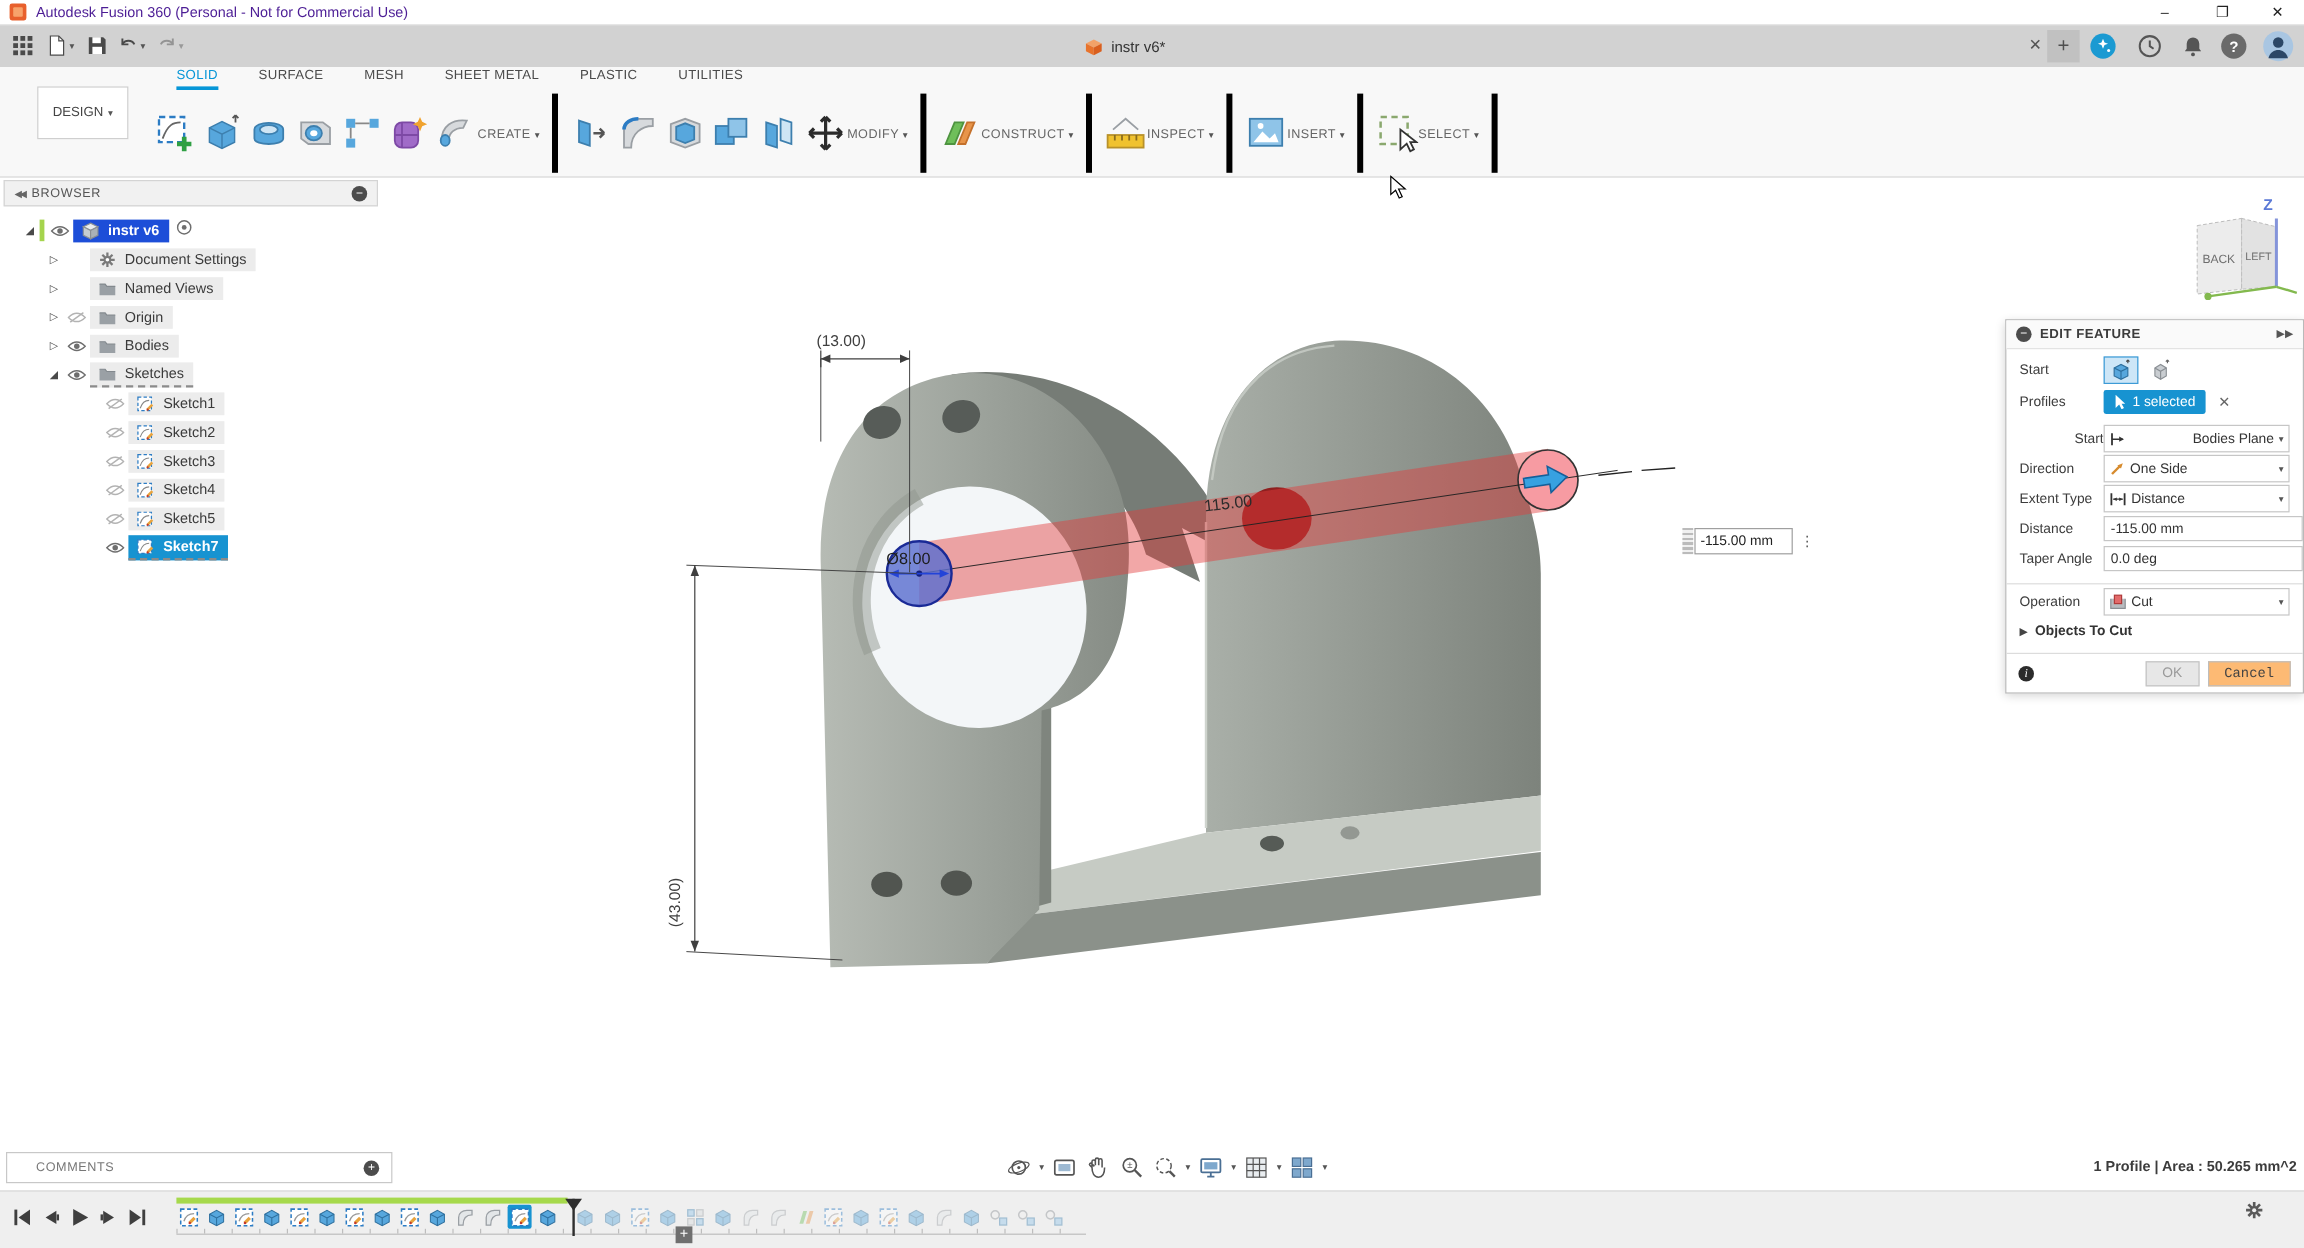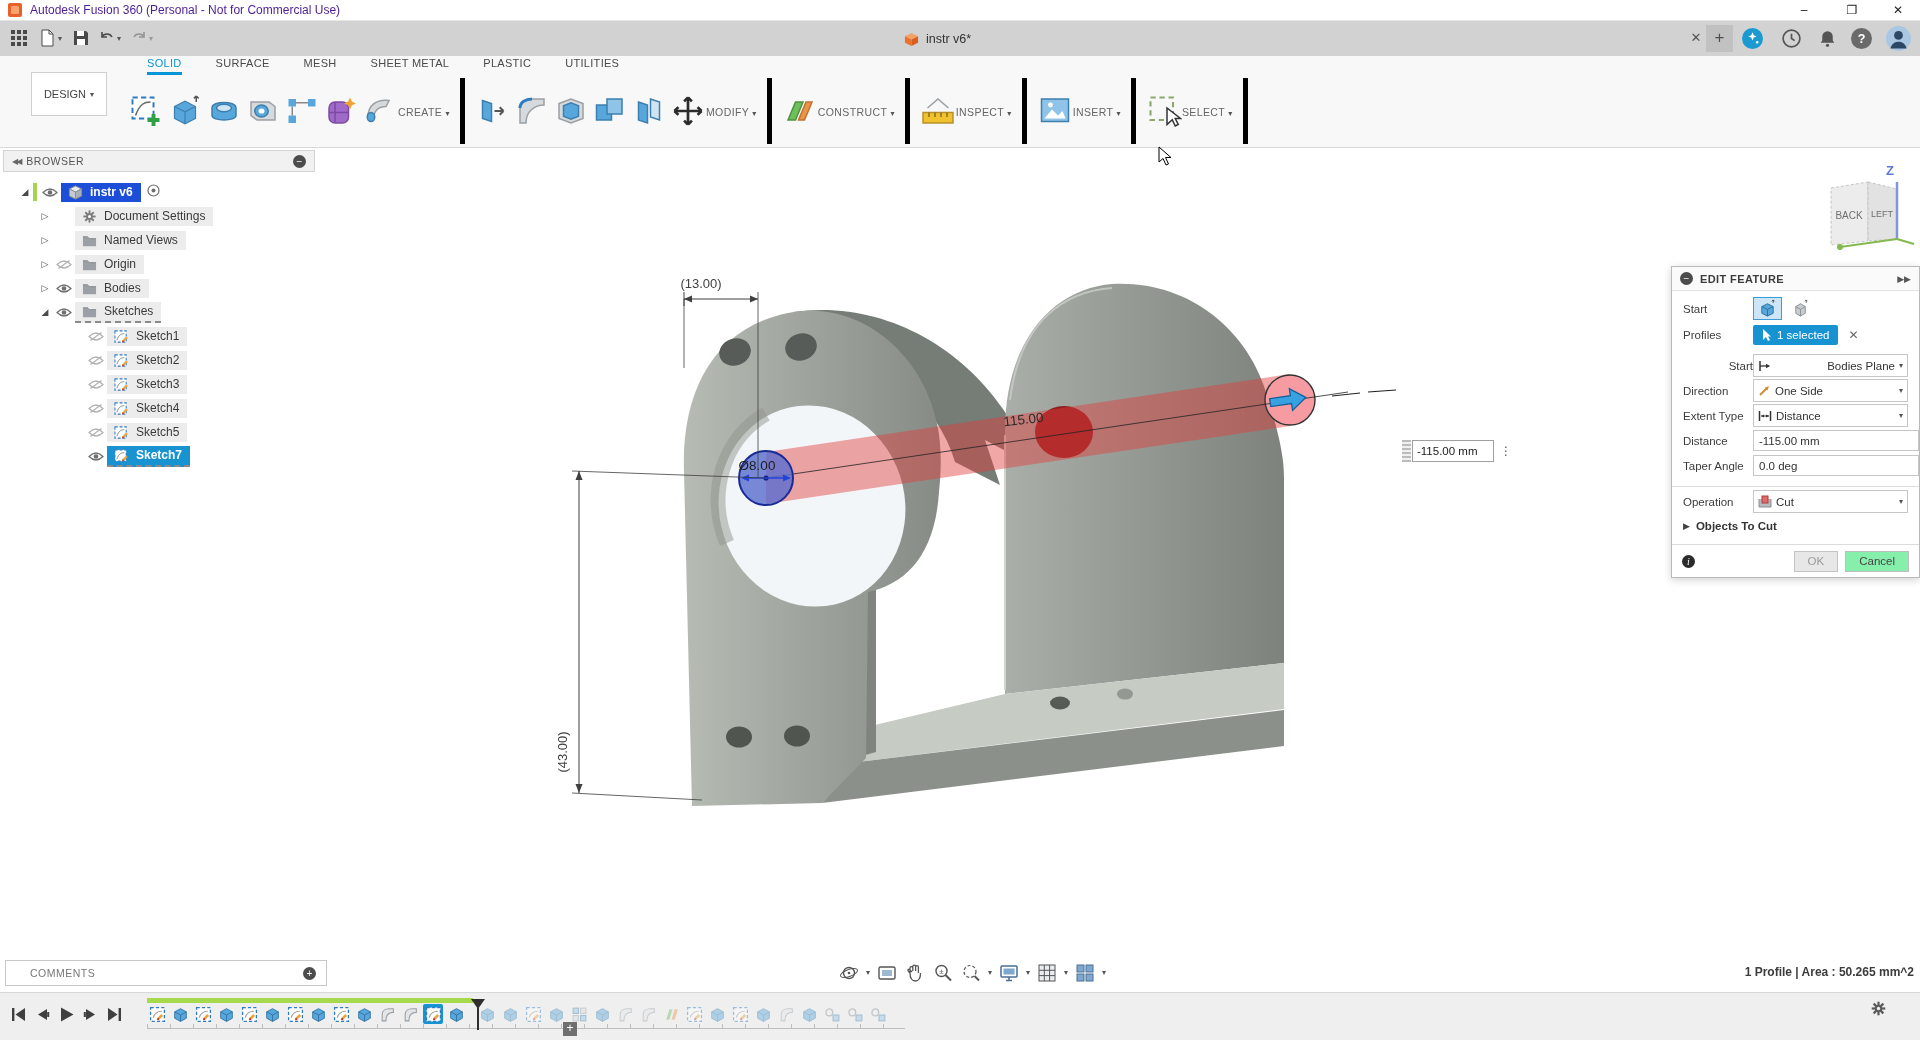--- a/index.html
+++ b/index.html
@@ -74,21 +74,21 @@
   .typebtn.sel{background:#cde6f7;border-color:#3d9bd6;}
   .typebtn svg{width:19px;height:19px;}
   #profiles-chip{height:20px;background:#1793d1;border-radius:2px;color:#fff;display:inline-flex;align-items:center;padding:0 9px;gap:5px;}
   #profiles-clear{margin-left:10px;color:#666;font-size:12px;font-weight:bold;}
   .dsep{border:none;border-top:1px solid #dcdcdc;margin:8px 0 2px;}
   #objects-row{display:flex;align-items:center;height:24px;padding:0 11px;font-weight:bold;color:#333;gap:6px;}
   #dialog-footer{border-top:1px solid #dcdcdc;margin-top:6px;height:32px;display:flex;align-items:center;padding:0 10px;gap:7px;}
   #footer-spacer{flex:1;}
   .dbtn{height:21px;border:1px solid #c4c4c4;font-size:11.5px;padding:0 13px;font-family:inherit;}
   #ok-btn{background:#e7e7e7;color:#9a9a9a;}
-  #cancel-btn{background:#86efac;color:#444;border-color:#bdbdbd;}
+  #cancel-btn{background:#fdba74;color:#444;border-color:#bdbdbd;font-family:Liberation Mono, monospace;}
   
   #float-input{position:absolute;left:1402px;top:440px;display:flex;align-items:center;z-index:25;}
   #drag-dots{width:9px;height:22px;background:repeating-linear-gradient(#bbb 0 2px,#f0f0f0 2px 4px);margin-right:1px;}
   #dist-input{width:72px;height:20px;border:1px solid #9f9f9f;font-size:11.5px;padding:0 4px;font-family:inherit;color:#222;}
   #kebab{margin-left:6px;color:#555;font-size:12px;letter-spacing:0;line-height:7px;text-align:center;width:12px;}
   
   #vp{position:absolute;left:0;top:147px;width:1920px;height:815px;}
   
   #comments-bar{position:absolute;left:5px;top:960px;width:300px;height:24px;background:#fff;border:1px solid #c8c8c8;
     display:flex;align-items:center;padding:0 10px;z-index:20;}

